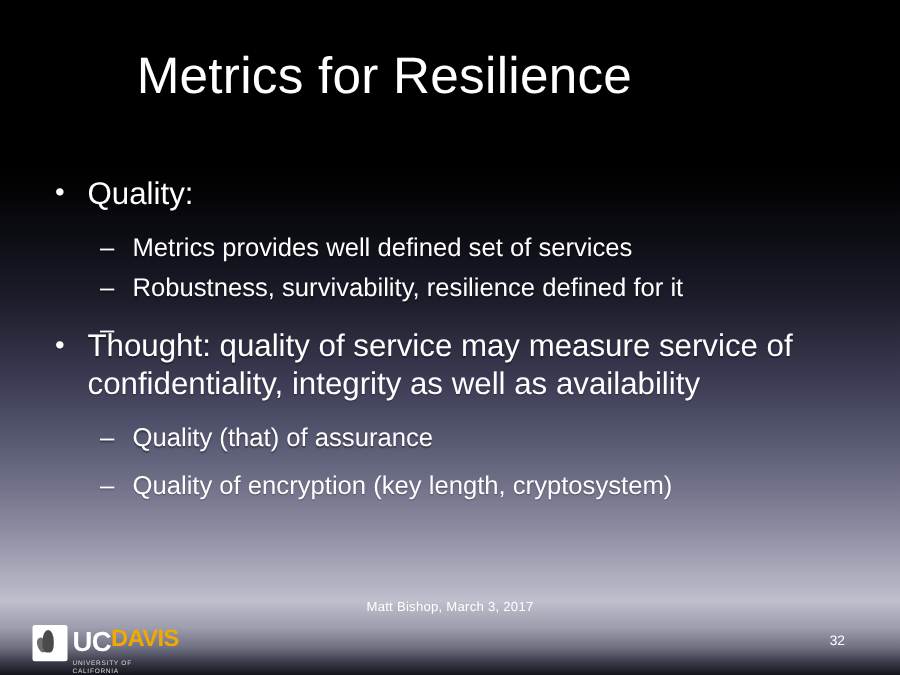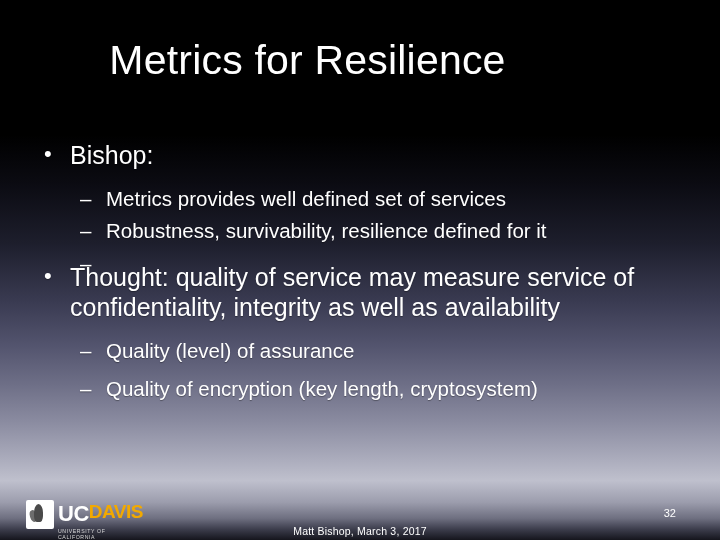--- a/index.html
+++ b/index.html
@@ -85,21 +85,21 @@
     top: 0;
     font-size: 20.5px;
   }
   .gap-small { height: 6px; }
   .gap-med { height: 11px; }
 
   .footer-text {
     position: absolute;
     left: 0;
     width: 720px;
-    top: 525px;
+    top: 480px;
     text-align: center;
     color: #ffffff;
     font-size: 10.5px;
     letter-spacing: 0.2px;
   }
   .page-number {
     position: absolute;
     right: 44px;
     top: 507px;
     color: #ffffff;
@@ -183,21 +183,21 @@
 <body>
 
 <div class="slide">
 
   <div class="title">Metrics for Resilience</div>
 
   <div class="body">
 
     <div class="l1">
       <span class="bullet">•</span>
-      <span>Bishop:</span>
+      <span>Quality:</span>
     </div>
 
     <div class="gap-small"></div>
 
     <div class="l2">
       <span class="dash">–</span>
       <span>Metrics provides well defined set of services</span>
     </div>
 
     <div class="l2">
@@ -213,21 +213,21 @@
 
     <div class="l1">
       <span class="bullet">•</span>
       <span>Thought: quality of service may measure service of confidentiality, integrity as well as availability</span>
     </div>
 
     <div class="gap-small"></div>
 
     <div class="l2">
       <span class="dash">–</span>
-      <span>Quality (level) of assurance</span>
+      <span>Quality (that) of assurance</span>
     </div>
 
     <div class="gap-small"></div>
 
     <div class="l2">
       <span class="dash">–</span>
       <span>Quality of encryption (key length, cryptosystem)</span>
     </div>
 
   </div>

